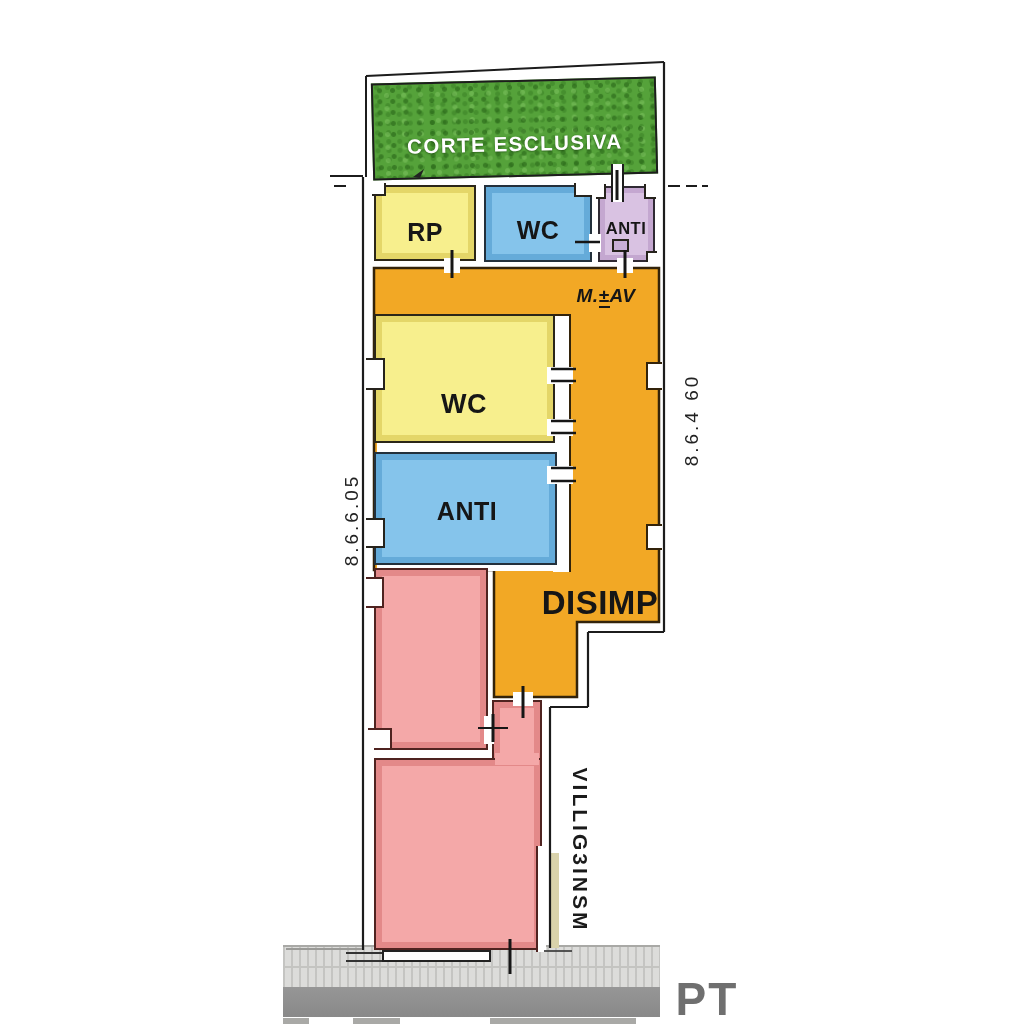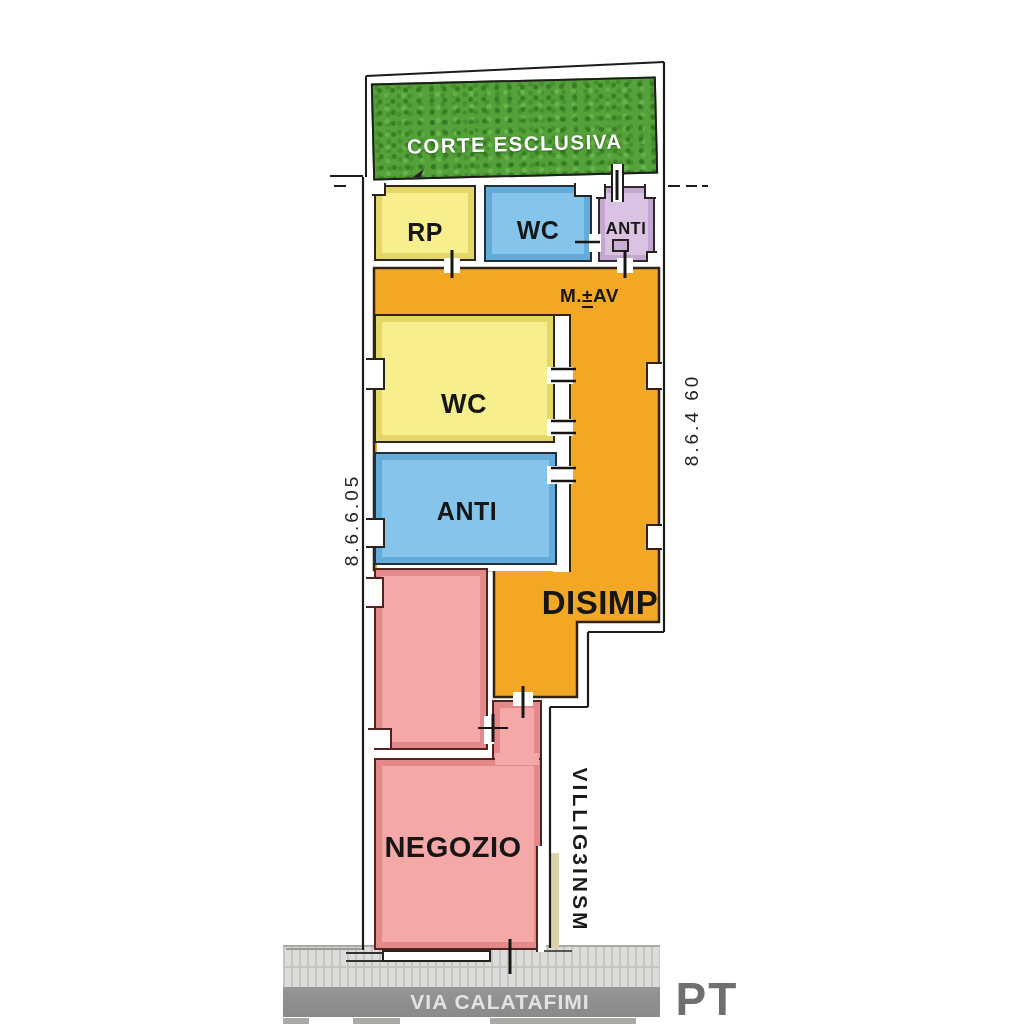--- a/index.html
+++ b/index.html
@@ -159,23 +159,21 @@
     </g>
     <path d="M413 177 L424 169 L420 178 Z" fill="#222"></path>
   </svg>
 
   <span class="lbl-abs" style="left:395px;top:218px;width:60px;font-size:25px;">RP</span>
   <span class="lbl-abs" style="left:498px;top:216px;width:80px;font-size:25px;">WC</span>
   <span class="lbl-abs" style="left:596px;top:219px;width:60px;font-size:16.5px;">ANTI</span>
   <span class="lbl-abs" style="left:424px;top:389px;width:80px;font-size:27px;">WC</span>
   <span class="lbl-abs" style="left:417px;top:497px;width:100px;font-size:25px;">ANTI</span>
   <span class="lbl-abs" style="left:540px;top:584px;width:120px;font-size:33px;">DISIMP</span>
-  <span class="lbl-abs" style="left:373px;top:831px;width:160px;font-size:29px;">NEGOZIO</span>
 
-  <span class="lbl-abs" style="left:560px;top:285px;width:92px;font-size:19px;text-align:left;"><span>M.</span><span class="mav-sym">±</span><span>AV</span></span>
+  <span class="lbl-abs" style="left:560px;top:285px;width:92px;font-size:19px;text-align:center;font-style:italic;"><span>M.</span><span class="mav-sym">±</span><span>AV</span></span>
   <span class="dim rot-ccw" style="left:302px;top:509px;width:100px;">8.6.6.05</span>
   <span class="dim rot-ccw" style="left:642px;top:409px;width:100px;">8.6.4 60</span>
   <span class="dim rot-cw" style="left:495px;top:838px;width:170px;font-size:21px;font-weight:600;color:#1a1a1a;">VILLIG3INSM</span>
 
-  <span class="street-label">VIA CALATAFIMI</span>
   <span class="pt">PT</span>
 
 </div>
 
 </body></html>

